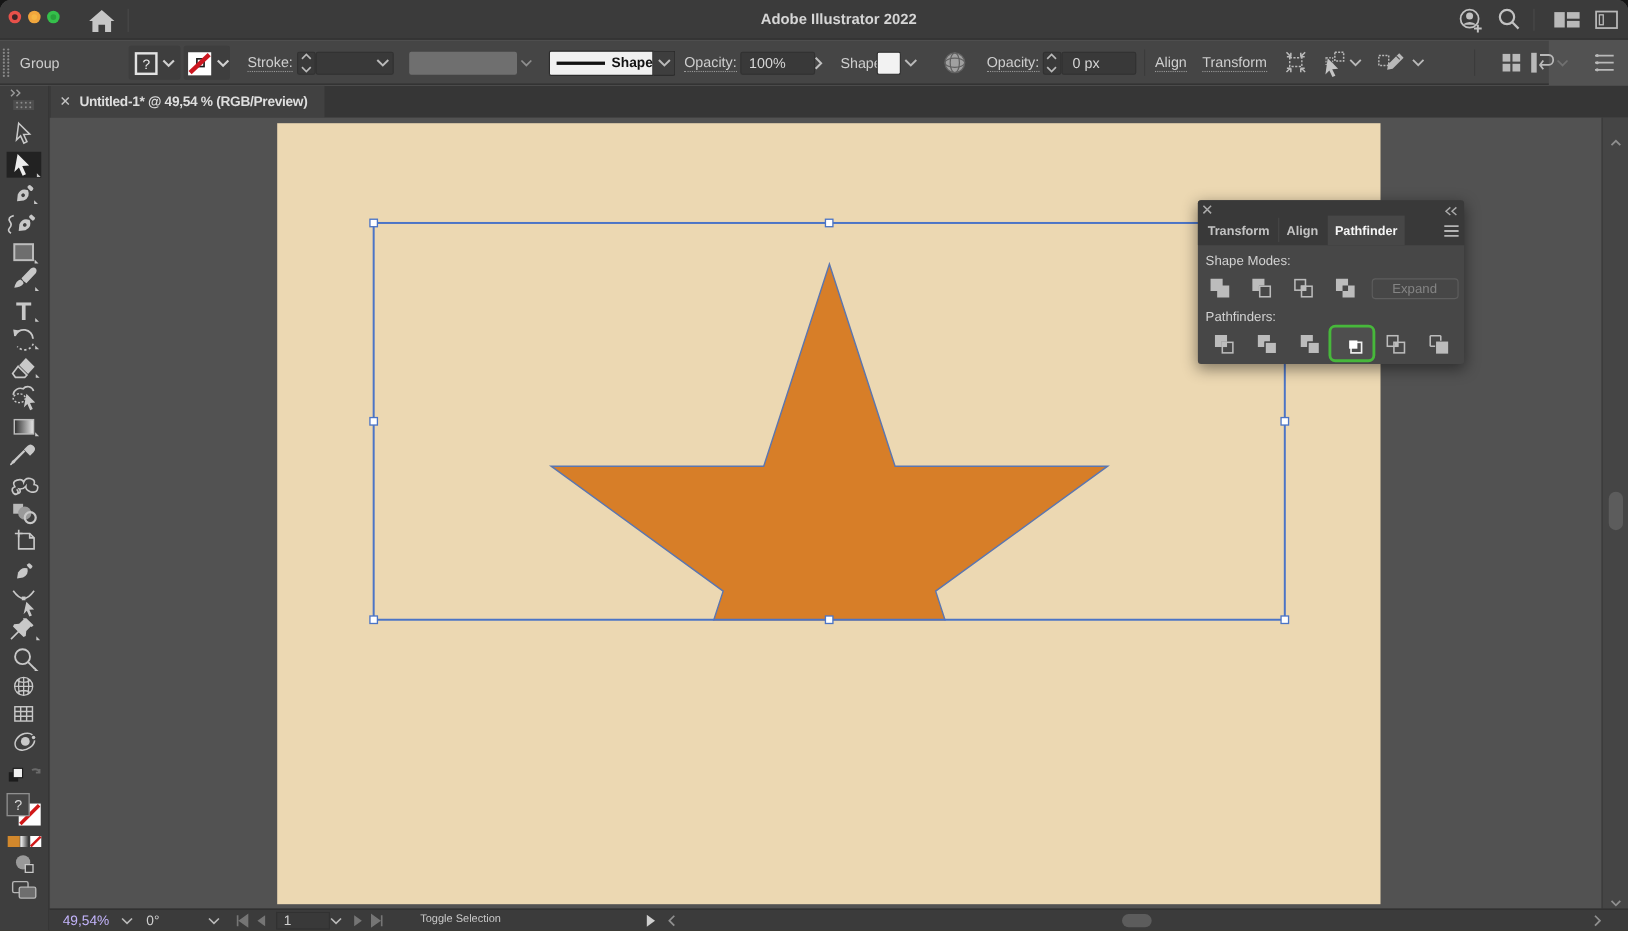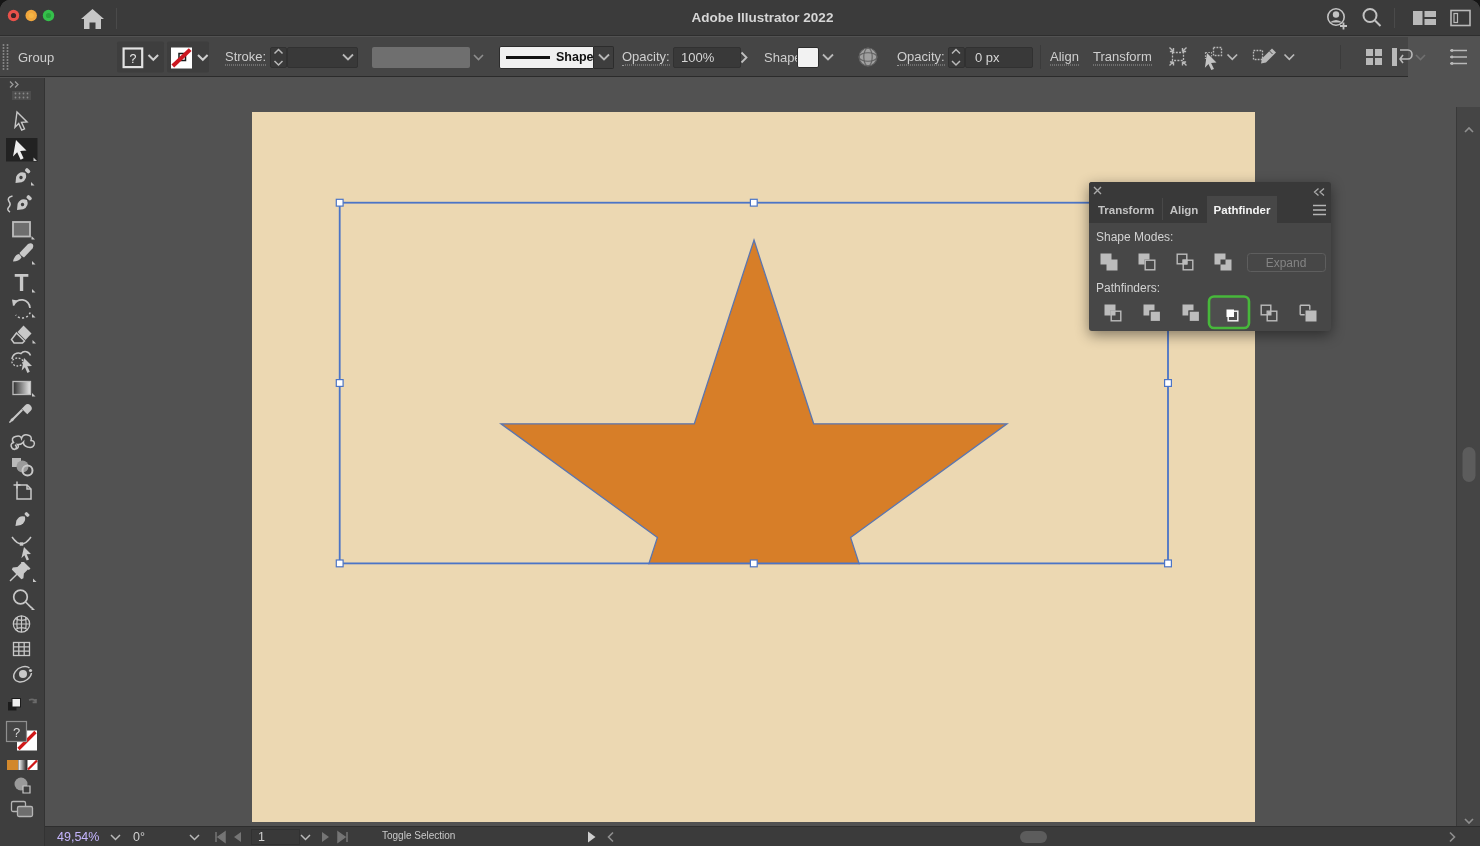--- a/index.html
+++ b/index.html
@@ -348,20 +348,23 @@
         <circle cx="21" cy="706" r="6.5" fill="#9a9a9a"></circle>
         <path d="M23 708 h7 v7 h-7 Z" fill="#3d3d3d" stroke="#c8c8c8" stroke-width="1.2"></path>
       </g>
 
       <g stroke="#b5b5b5" stroke-width="1.3" fill="none">
         <rect x="11.5" y="723.5" width="14" height="10" rx="1.5"></rect>
         <rect x="17.5" y="728.5" width="15" height="10" rx="1.5" fill="#6e6e6e"></rect>
       </g>
     </svg>
   </div>
+  <div id="tabbar" class="abs">
+    <div id="tab"><span class="x">✕</span>Untitled-1* @ 49,54 % (RGB/Preview)</div>
+  </div>
   <div id="canvas" class="abs">
     <div id="artboard"></div>
     <svg class="abs" style="left:0;top:0;" width="1410" height="719" viewBox="46 107 1410 719">
       <defs>
         <clipPath id="starclip">
             <rect x="300" y="150" width="900" height="414.2"></rect>
           </clipPath>
       </defs>
       <g clip-path="url(#starclip)">
         <polygon points="754,240 813.7,423.8 1007,423.8 850.6,537.4 910.3,721.2 754,607.6 597.7,721.2 657.4,537.4 501,423.8 694.3,423.8" fill="#d77e28" stroke="#5b76b0" stroke-width="1.3"></polygon>

